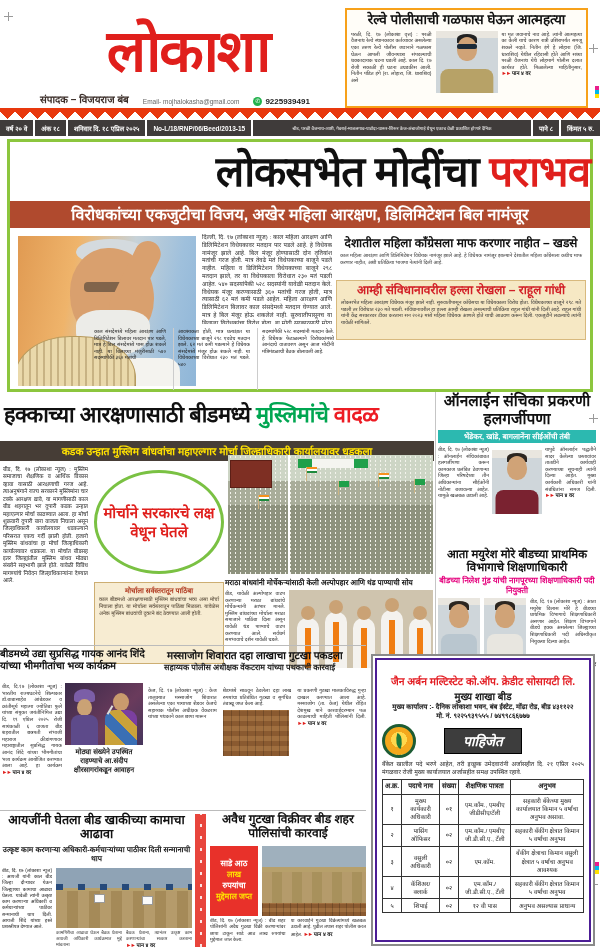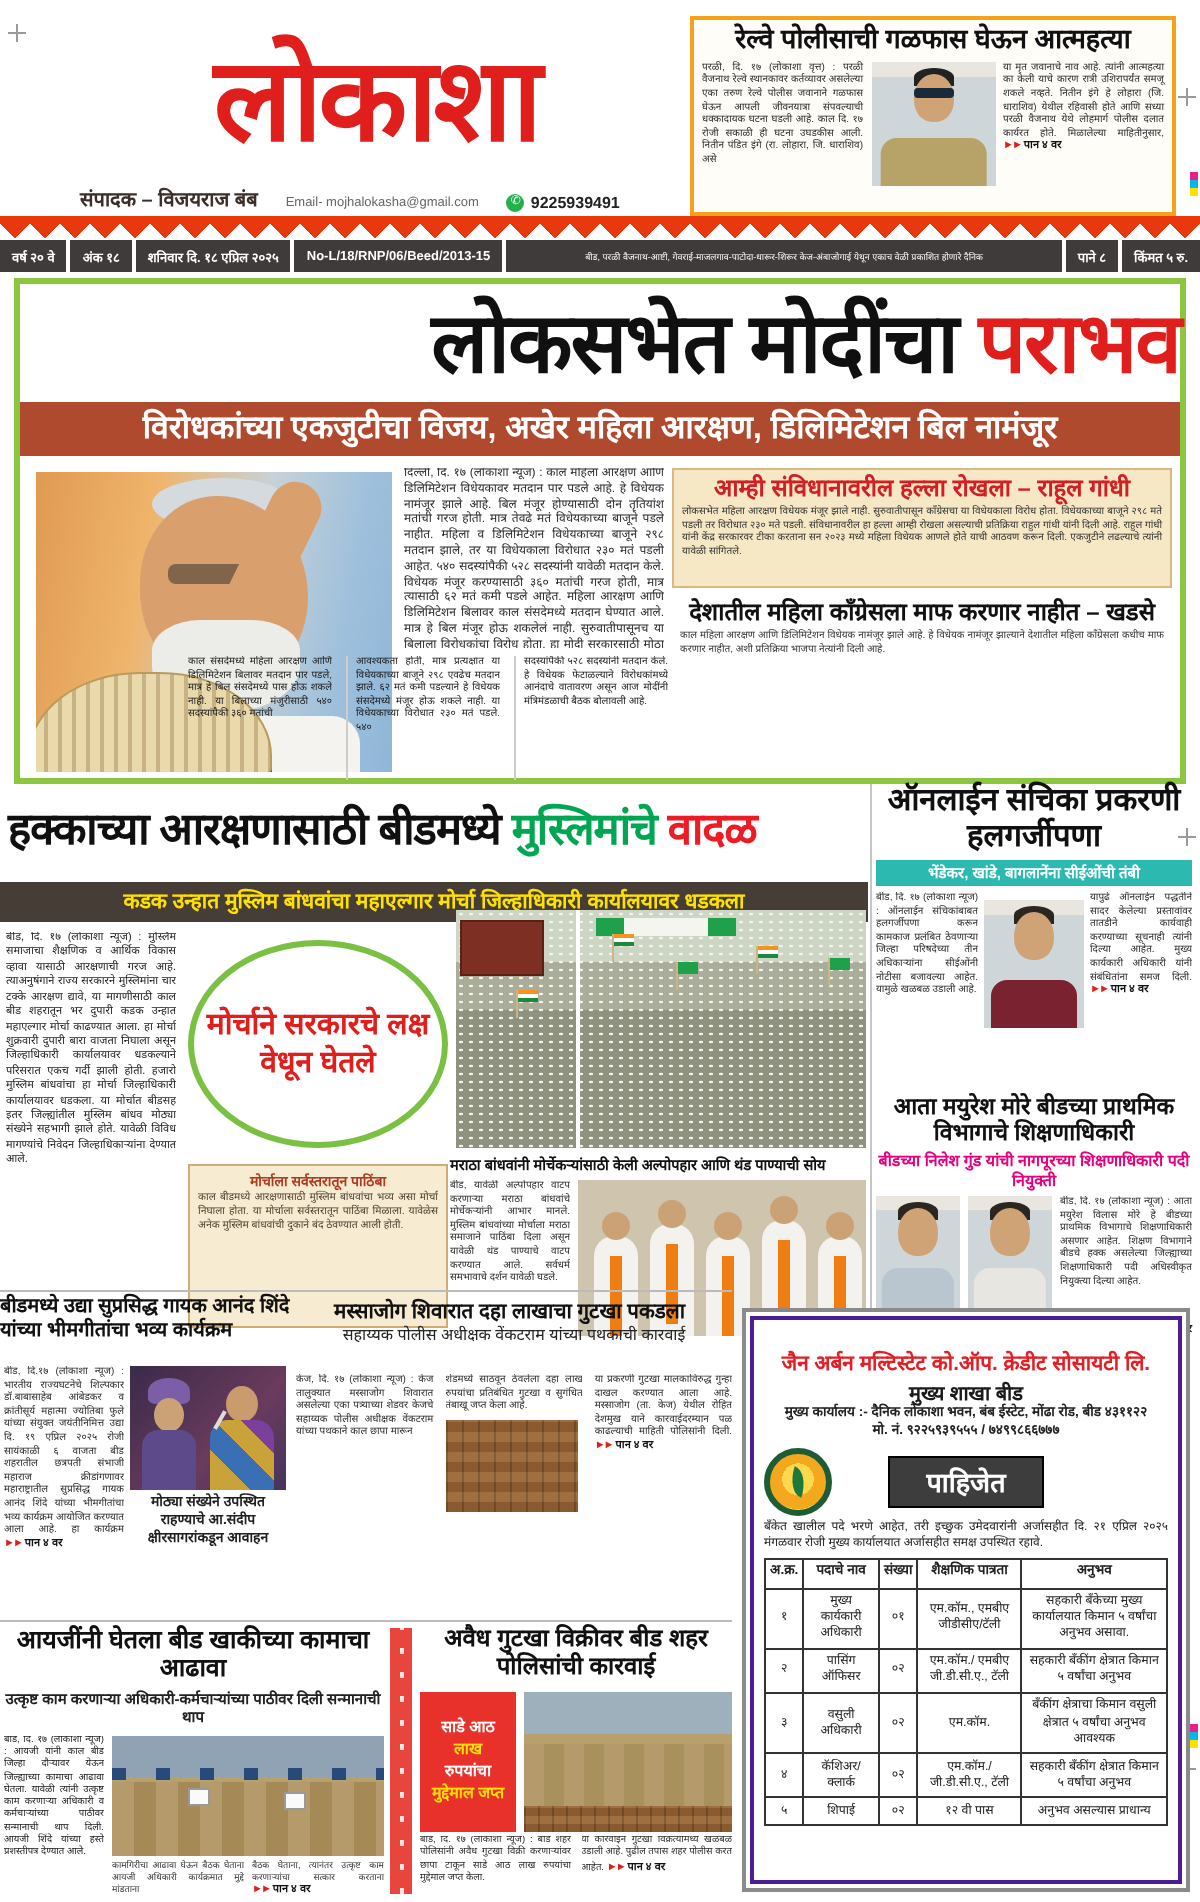--- a/index.html
+++ b/index.html
@@ -159,21 +159,21 @@
   .singers .f2h { position:absolute; left:48px; top:10px; width:16px; height:18px; background:#c99b6d; border-radius:50%; }
   .singers .f2b { position:absolute; left:40px; top:27px; width:32px; height:35px; border-radius:9px 9px 0 0;
     background:linear-gradient(45deg,#caa23a 0 30%, #3a6fb5 30% 55%, #caa23a 55% 75%, #7b3fa0 75%); }
   .singers .mic { position:absolute; left:44px; top:22px; width:2px; height:10px; background:#ddd; transform:rotate(30deg); }
   .anand-cap { left:65px; top:748px; width:78px; font-size:7px; font-weight:800; text-align:center;
     line-height:1.25; color:#1f1f1f; }
 
   
   .mass-hl { left:148px; top:648px; width:218px; font-size:10.5px; font-weight:900; text-align:center;
     white-space:nowrap; transform:scaleX(0.98); transform-origin:left center; color:#111; }
-  .mass-sub { left:148px; top:663px; width:218px; font-size:8px; font-weight:400; text-align:center;
+  .mass-sub { left:164px; top:663px; width:218px; font-size:8px; font-weight:700; 
     line-height:1.25; color:#222; }
   .mass-cols { left:148px; top:687px; width:218px; height:120px; display:flex; gap:6px; }
   .mass-cols .c { flex:1; overflow:hidden; }
   .goods { width:66px; height:46px; margin-top:3px;
     background:
       repeating-linear-gradient(90deg, rgba(0,0,0,.18) 0 1px, transparent 1px 8px),
       repeating-linear-gradient(0deg,#8a5a30 0 5px,#a06f3f 5px 10px); }
 
   
   .hr2 { left:0; top:810px; width:366px; height:1px; background:#bbb; }
@@ -215,21 +215,21 @@
   .av-cols { left:210px; top:918px; width:156px; height:30px; display:flex; gap:5px; }
   .av-cols .c { flex:1; overflow:hidden; }
 
   
   .jain { left:371px; top:654px; width:224px; height:292px; border:2px solid #8a8a8a; padding:2px; background:#fff; }
   .jain-in { border:2px solid #4c1d95; height:100%; padding:14px 5px; overflow:hidden; }
   .jain-title { font-size:10.5px; font-weight:900; color:#e31e24; text-align:center; white-space:nowrap;
     transform:scaleX(0.99); transform-origin:center; }
   .jain-branch { font-size:10px; font-weight:800; text-align:center; margin-top:1px; }
   .jain-addr, .jain-phone { font-size:6.8px; font-weight:bold; text-align:center; line-height:1.3; color:#222; }
-  .jain-mid { display:flex; align-items:center; margin:3px 0 2px; }
+  .jain-mid { display:flex; align-items:center; margin:3px 0 2px;font-style:italic; }
   .jain-logo { width:34px; height:34px; border-radius:50%; border:3px solid #1d5c34; position:relative;
     background:radial-gradient(circle at 50% 45%, #ffd84d 0 38%, #f4a81d 38% 72%, #ffd84d 72%); flex:0 0 auto; }
   .jain-logo::after { content:""; position:absolute; left:10px; top:7px; width:8px; height:14px;
     background:#1d7a3c; border-radius:0 100% 0 100%; transform:rotate(18deg); }
   .wanted { background:#3d3d3d; color:#fff; font-size:13.5px; font-weight:800; padding:3px 18px;
     margin:0 auto; border:1px solid #000; }
   .jain-note { font-size:6px; line-height:1.35; text-align:justify; color:#222; margin:2px 0 3px; }
   .jain table { width:100%; border-collapse:collapse; }
   .jain th, .jain td { border:1px solid #333; font-size:6.2px; text-align:center; padding:2.5px 2px;
     line-height:1.3; color:#222; }
@@ -311,27 +311,27 @@
 
   <p class="abs lead-intro tiny6">दिल्ली, दि. १७ (लोकाशा न्यूज) : काल महिला आरक्षण आणि डिलिमिटेशन विधेयकावर मतदान पार पडले आहे. हे विधेयक नामंजूर झाले आहे. बिल मंजूर होण्यासाठी दोन तृतियांश मतांची गरज होती. मात्र तेवढे मतं विधेयकाच्या बाजूने पडले नाहीत. महिला व डिलिमिटेशन विधेयकाच्या बाजूने २९८ मतदान झाले, तर या विधेयकाला विरोधात २३० मतं पडली आहेत. ५४० सदस्यांपैकी ५२८ सदस्यांनी यावेळी मतदान केले. विधेयक मंजूर करण्यासाठी ३६० मतांची गरज होती, मात्र त्यासाठी ६२ मतं कमी पडले आहेत. महिला आरक्षण आणि डिलिमिटेशन बिलावर काल संसदेमध्ये मतदान घेण्यात आले. मात्र हे बिल मंजूर होऊ शकलेलं नाही. सुरुवातीपासूनच या बिलाला विरोधकांचा विरोध होता. हा मोदी सरकारसाठी मोठा धक्का मानला जात आहे.</p>
 
   <div class="abs lead-cols">
     <div>काल संसदेमध्ये महिला आरक्षण आणि डिलिमिटेशन बिलावर मतदान पार पडले, मात्र हे बिल संसदेमध्ये पास होऊ शकले नाही. या बिलाच्या मंजुरीसाठी ५४० सदस्यांपैकी ३६० मतांची</div>
     <div>आवश्यकता होती, मात्र प्रत्यक्षात या विधेयकाच्या बाजूने २९८ एवढेच मतदान झाले. ६२ मतं कमी पडल्याने हे विधेयक संसदेमध्ये मंजूर होऊ शकले नाही. या विधेयकाच्या विरोधात २३० मतं पडले. ५४०</div>
     <div>सदस्यांपैकी ५२८ सदस्यांनी मतदान केले. हे विधेयक फेटाळल्याने विरोधकांमध्ये आनंदाचे वातावरण असून आज मोदींनी मंत्रिमंडळाची बैठक बोलावली आहे.</div>
   </div>
 
   <div class="abs sideboxes">
+    <div class="sbox white">
+      <h2>देशातील महिला काँग्रेसला माफ करणार नाहीत – खडसे</h2>
+      <p>काल महिला आरक्षण आणि डिलिमिटेशन विधेयक नामंजूर झाले आहे. हे विधेयक नामंजूर झाल्याने देशातील महिला काँग्रेसला कधीच माफ करणार नाहीत, अशी प्रतिक्रिया भाजपा नेत्यांनी दिली आहे.</p>
+    </div>
     <div class="sbox tan">
       <h2>आम्ही संविधानावरील हल्ला रोखला – राहूल गांधी</h2>
       <p>लोकसभेत महिला आरक्षण विधेयक मंजूर झाले नाही. सुरुवातीपासून काँग्रेसचा या विधेयकाला विरोध होता. विधेयकाच्या बाजूने २९८ मते पडली तर विरोधात २३० मते पडली. संविधानावरील हा हल्ला आम्ही रोखला असल्याची प्रतिक्रिया राहुल गांधी यांनी दिली आहे. राहुल गांधी यांनी केंद्र सरकारवर टीका करताना सन २०२३ मध्ये महिला विधेयक आणले होते याची आठवण करून दिली. एकजुटीने लढल्याचे त्यांनी यावेळी सांगितले.</p>
-    </div>
-    <div class="sbox white">
-      <h2>देशातील महिला काँग्रेसला माफ करणार नाहीत – खडसे</h2>
-      <p>काल महिला आरक्षण आणि डिलिमिटेशन विधेयक नामंजूर झाले आहे. हे विधेयक नामंजूर झाल्याने देशातील महिला काँग्रेसला कधीच माफ करणार नाहीत, अशी प्रतिक्रिया भाजपा नेत्यांनी दिली आहे.</p>
     </div>
   </div>
 </div>
 
 <div class="abs morcha-hl">
   <span>हक्काच्या आरक्षणासाठी बीडमध्ये</span>
   <span class="grn">मुस्लिमांचे</span>
   <span class="red">वादळ</span>
 </div>
 <div class="abs morcha-strip">कडक उन्हात मुस्लिम बांधवांचा महाएल्गार मोर्चा जिल्हाधिकारी कार्यालयावर धडकला</div>

